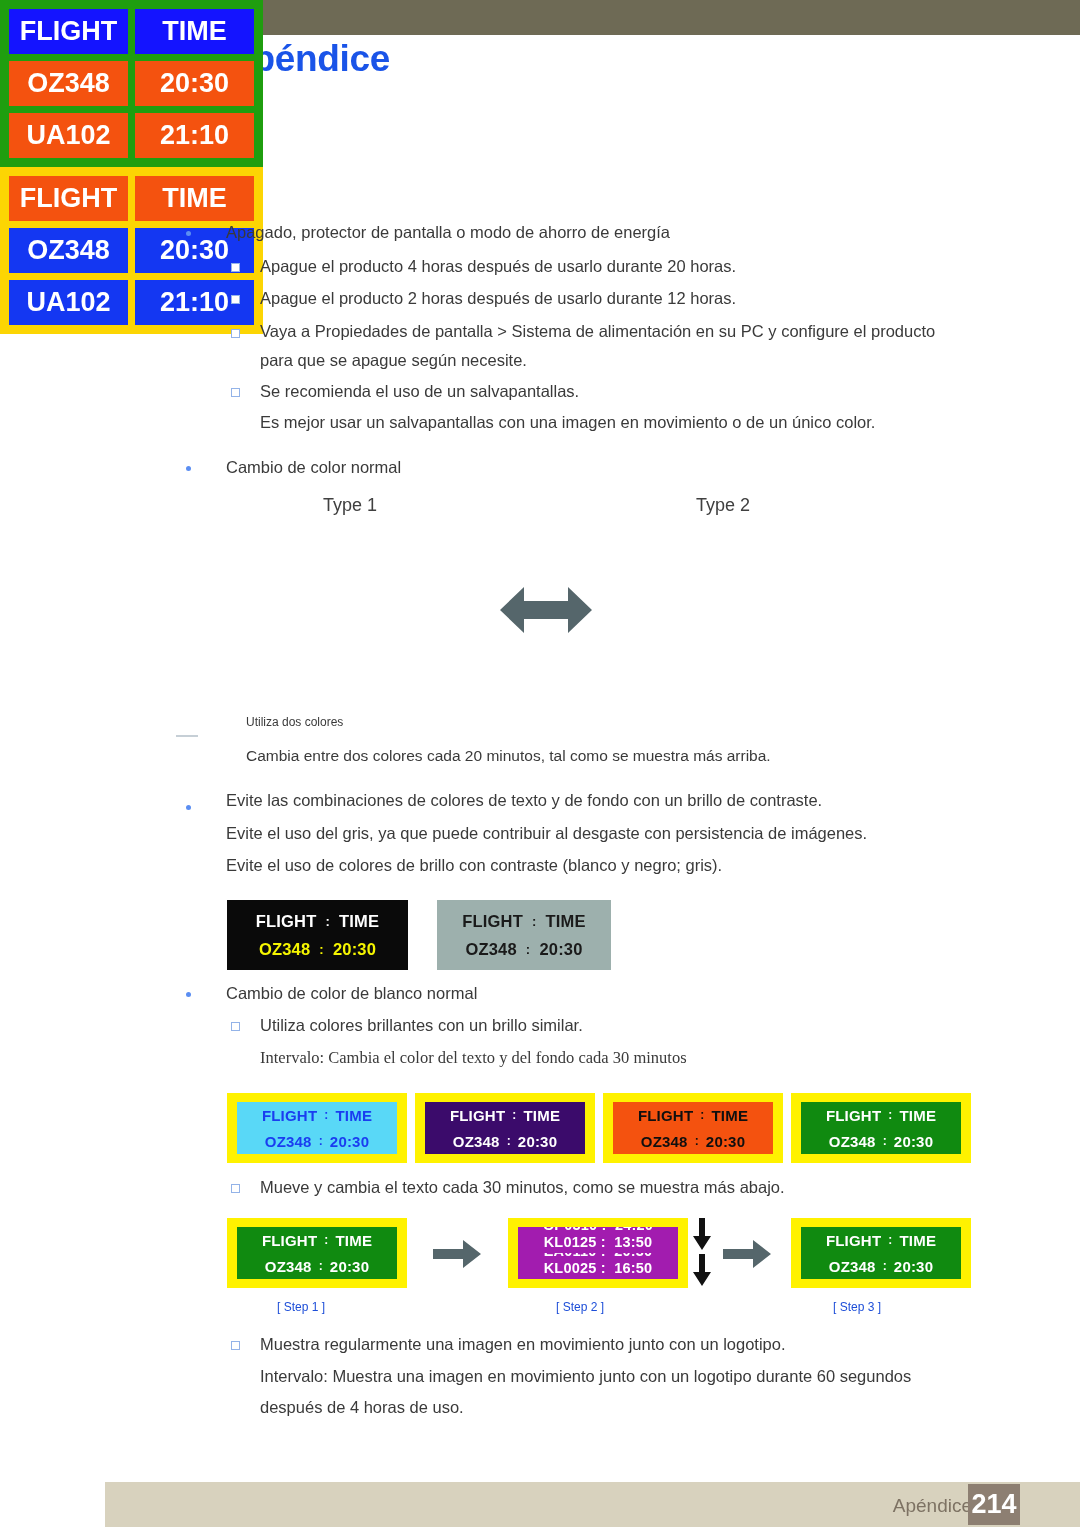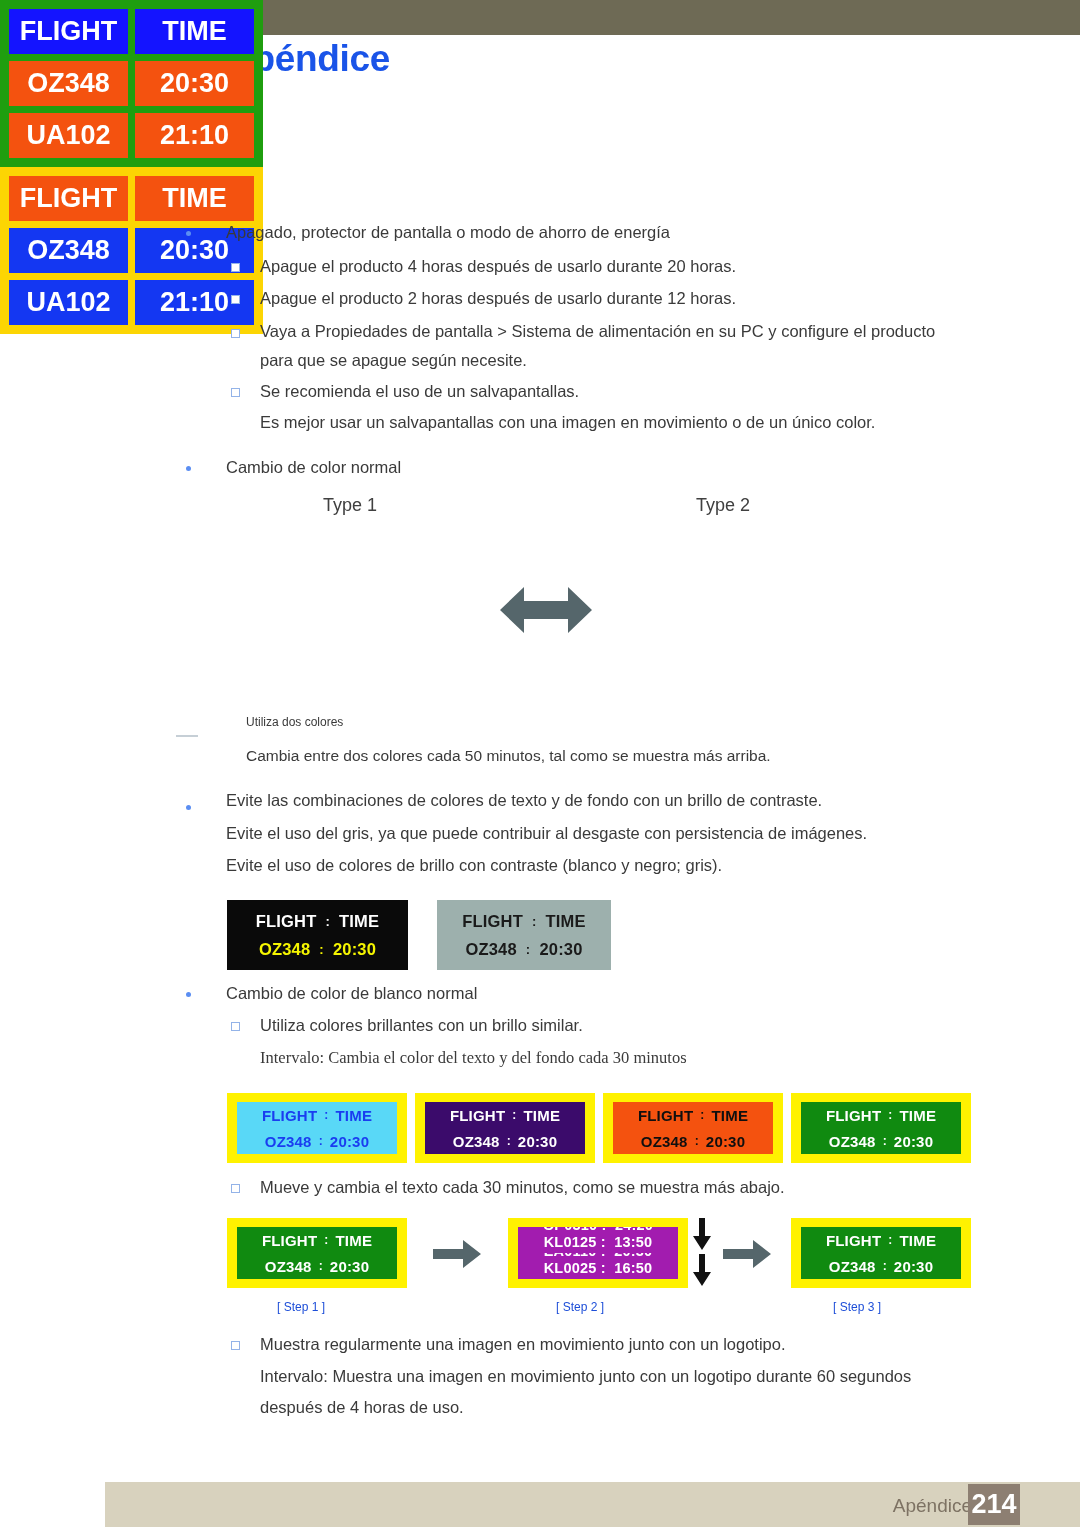--- a/index.html
+++ b/index.html
@@ -153,21 +153,21 @@
     <div class="c" style="background:#f4520f;">FLIGHT</div>
     <div class="c" style="background:#f4520f;">TIME</div>
     <div class="c" style="background:#1437f2;">OZ348</div>
     <div class="c" style="background:#1437f2;">20:30</div>
     <div class="c" style="background:#1437f2;">UA102</div>
     <div class="c" style="background:#1437f2;">21:10</div>
   </div>
 
   <div class="tx" style="left:246px;top:712px;font-size:12px;">Utiliza dos colores</div>
   <div class="bullet-dash" style="left:176px;top:735px;"></div>
-  <div class="tx" style="left:246px;top:746px;font-size:15.5px;">Cambia entre dos colores cada 50 minutos, tal como se muestra más arriba.</div>
+  <div class="tx" style="left:246px;top:746px;font-size:15.5px;">Cambia entre dos colores cada 20 minutos, tal como se muestra más arriba.</div>
 
   <div class="bullet-dot" style="left:186px;top:805px;"></div>
   <div class="tx" style="left:226px;top:790px;">Evite las combinaciones de colores de texto y de fondo con un brillo de contraste.</div>
   <div class="tx" style="left:226px;top:823px;">Evite el uso del gris, ya que puede contribuir al desgaste con persistencia de imágenes.</div>
   <div class="tx" style="left:226px;top:855px;">Evite el uso de colores de brillo con contraste (blanco y negro; gris).</div>
 
   <div class="mini" style="left:227px;top:900px;width:181px;height:70px;background:#0a0a0a;">
     <div class="row" style="color:#ffffff;margin-bottom:9px;">
       <span>FLIGHT</span>
       <span class="sep">:</span>

